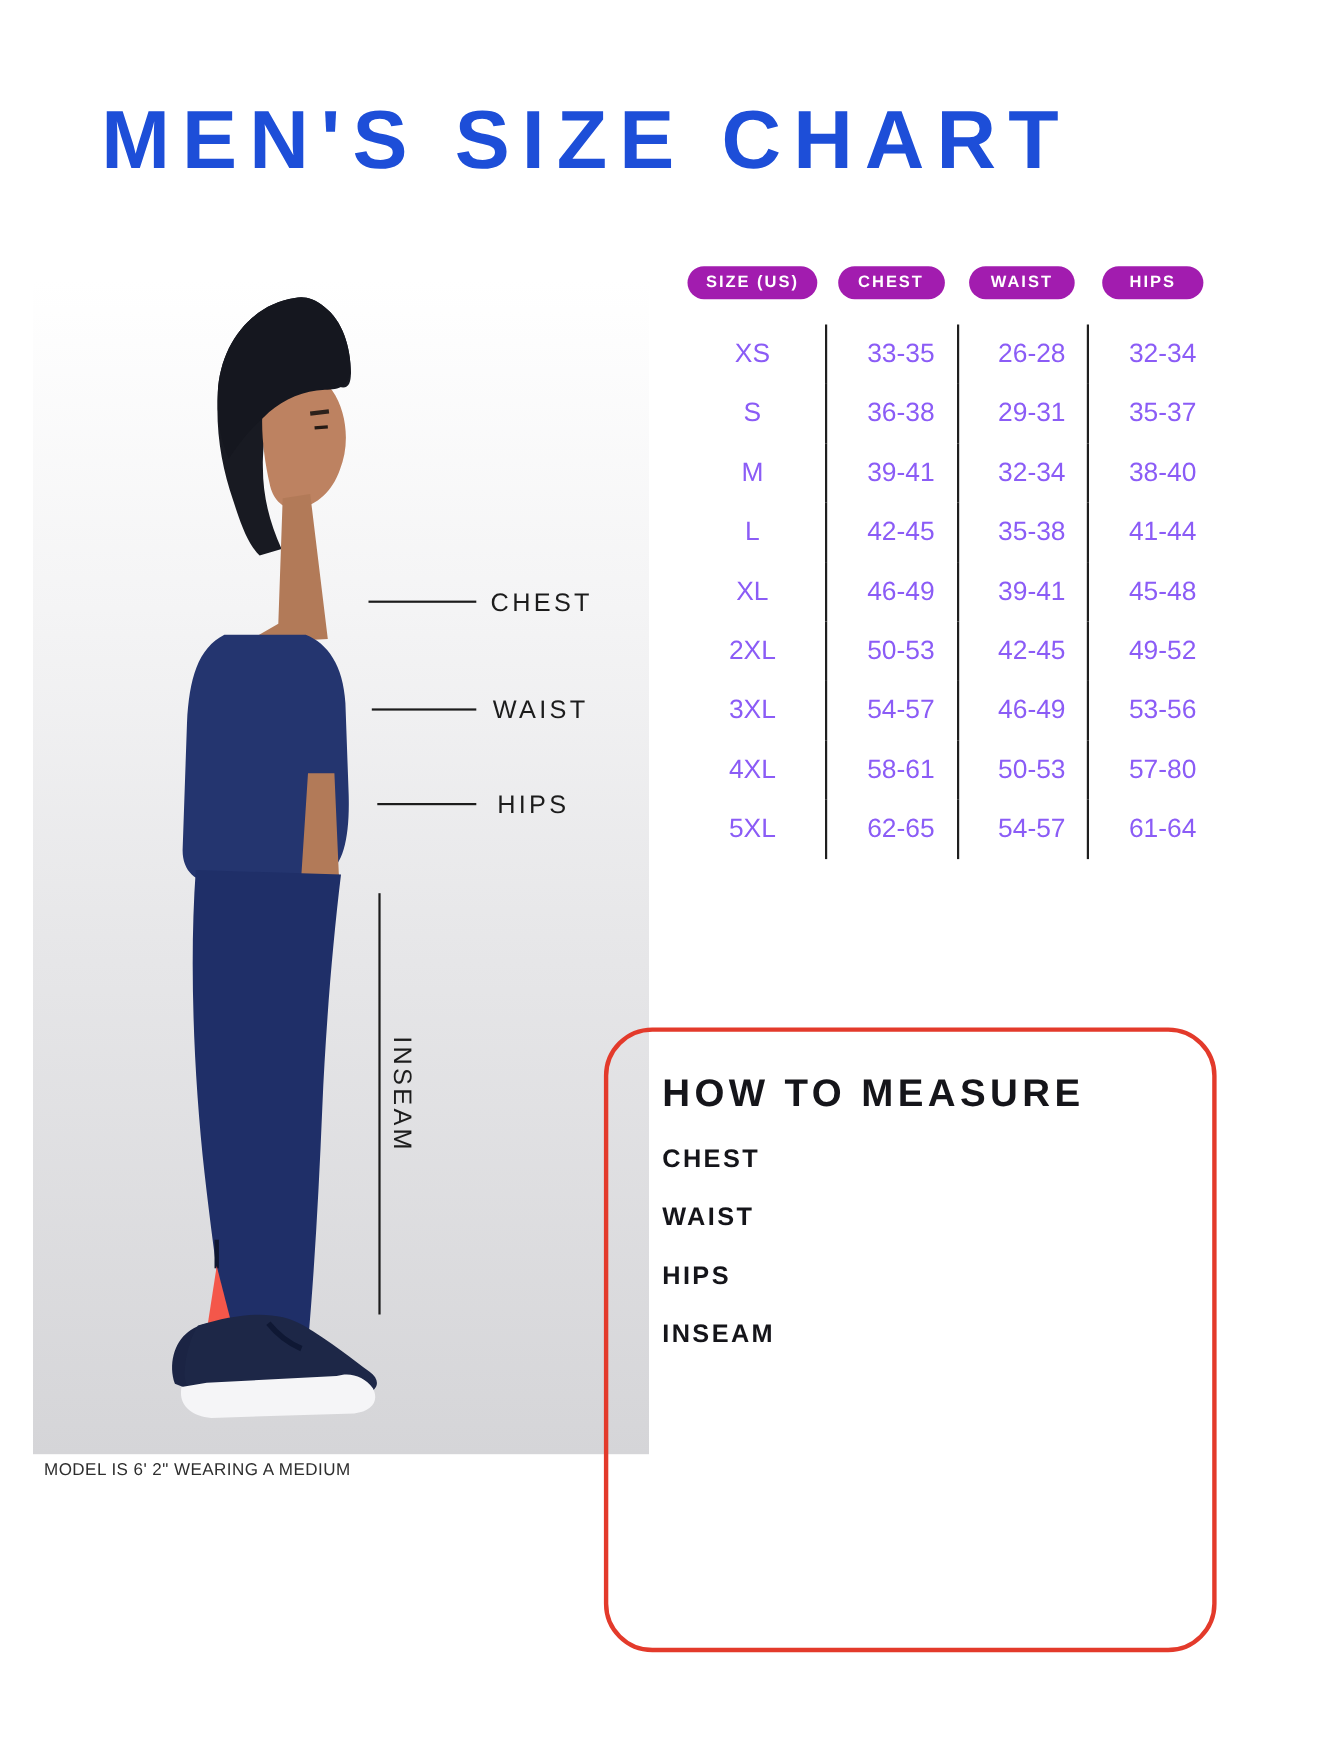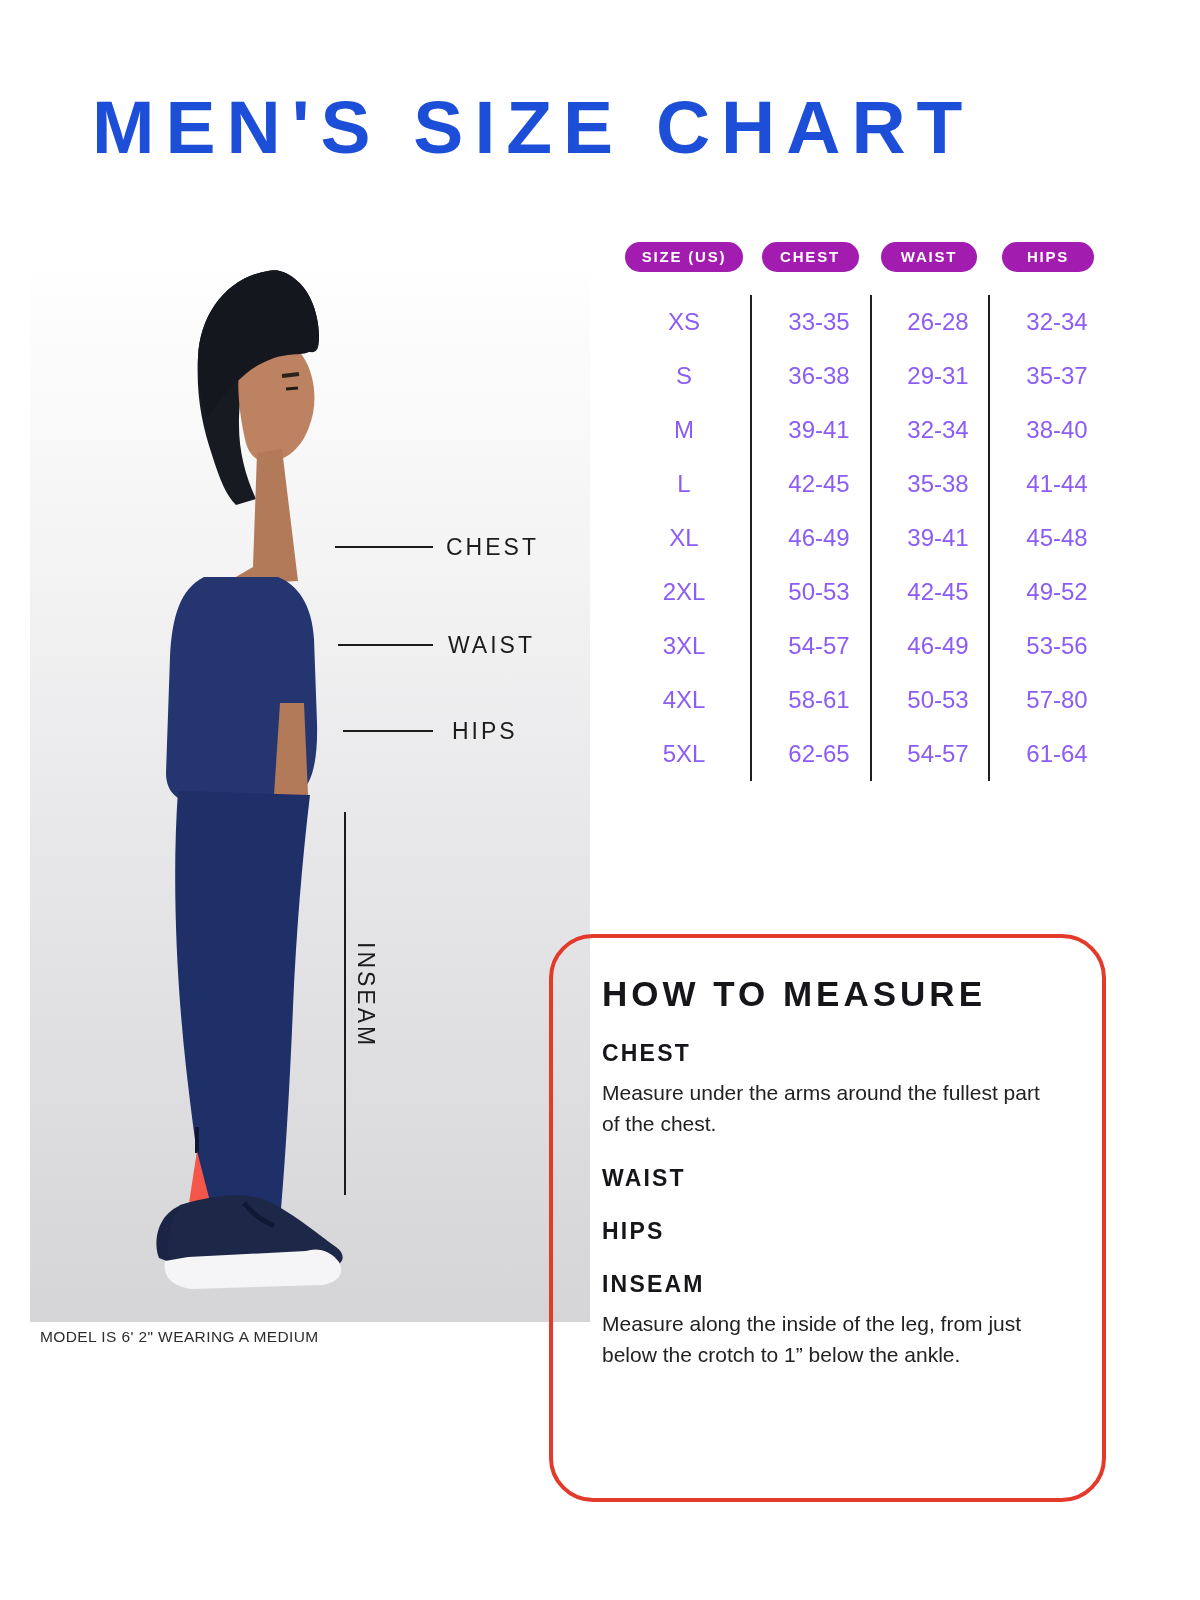--- a/index.html
+++ b/index.html
@@ -165,28 +165,26 @@
         <div class="cell divided">54-57</div>
         <div class="cell divided">61-64</div>
       </div>
   </div>
 
   <div class="measure-box">
     <div class="measure-title">HOW TO MEASURE</div>
     <div id="measure-sections">
         <div class="measure-section">
     <div class="measure-heading">CHEST</div>
-    <div class="measure-text">Measure under the arms around the fullest part of the chest.</div>
   </div>
         <div class="measure-section">
     <div class="measure-heading">WAIST</div>
   </div>
         <div class="measure-section">
     <div class="measure-heading">HIPS</div>
   </div>
         <div class="measure-section">
     <div class="measure-heading">INSEAM</div>
-    <div class="measure-text">Measure along the inside of the leg, from just below the crotch to 1” below the ankle.</div>
   </div>
       </div>
   </div>
 
 </div>
 
 </body></html>

